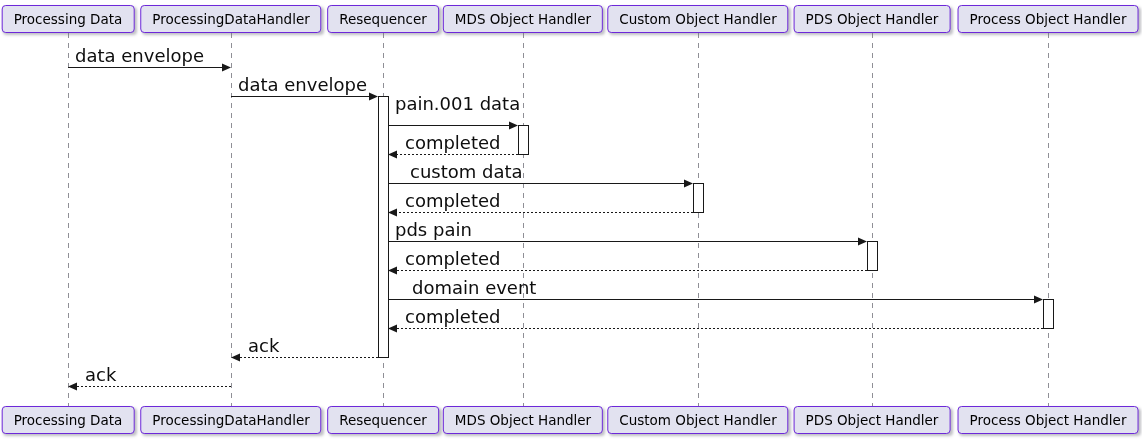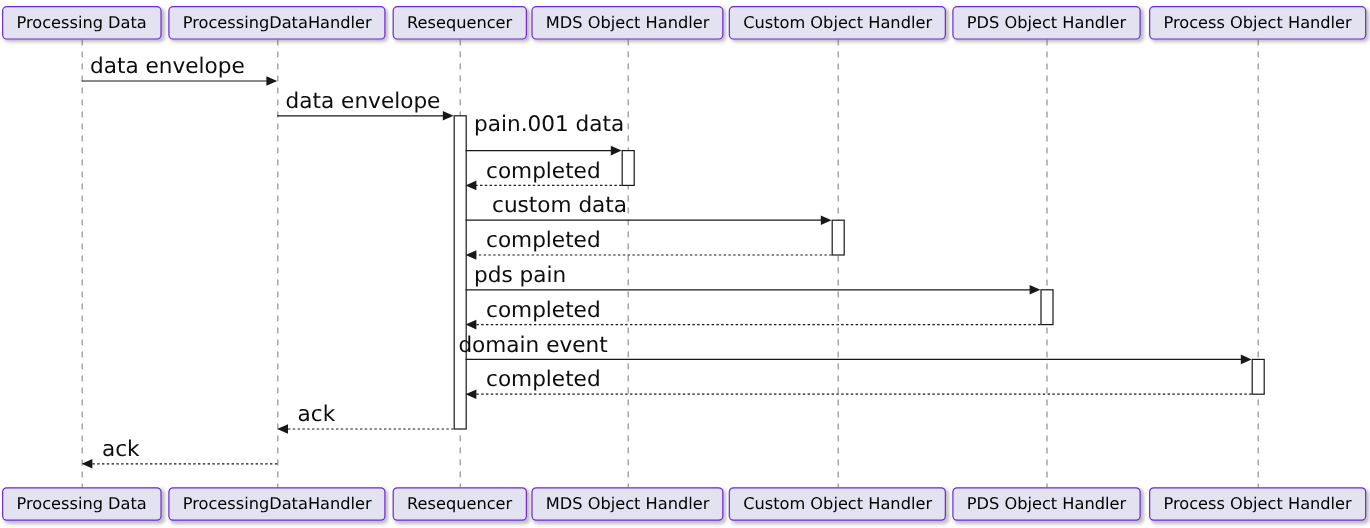--- a/index.html
+++ b/index.html
@@ -79,21 +79,21 @@
       <polygon points="68,386.5 77,382.5 77,390.5" fill="#181818"></polygon>
     </svg>
     <div class="msg-label" style="left: 75px; top: 48px;">data envelope</div>
     <div class="msg-label" style="left: 238px; top: 77px;">data envelope</div>
     <div class="msg-label" style="left: 395px; top: 96px;">pain.001 data</div>
     <div class="msg-label" style="left: 405px; top: 135px;">completed</div>
     <div class="msg-label" style="left: 395px; top: 164px; margin-left: 15px;">custom data</div>
     <div class="msg-label" style="left: 405px; top: 193px;">completed</div>
     <div class="msg-label" style="left: 395px; top: 222px;">pds pain</div>
     <div class="msg-label" style="left: 405px; top: 251px;">completed</div>
-    <div class="msg-label" style="left: 382px; top: 280px;">domain event</div>
+    <div class="msg-label" style="left: 412px; top: 280px;">domain event</div>
     <div class="msg-label" style="left: 405px; top: 309px;">completed</div>
     <div class="msg-label" style="left: 248px; top: 338px;">ack</div>
     <div class="msg-label" style="left: 85px; top: 367px;">ack</div>
     <div class="participant" style="left: 68px; top: 5px;">Processing Data</div>
     <div class="participant" style="left: 68px; top: 406px;">Processing Data</div>
     <div class="participant" style="left: 231px; top: 5px;">ProcessingDataHandler</div>
     <div class="participant" style="left: 231px; top: 406px;">ProcessingDataHandler</div>
     <div class="participant" style="left: 383px; top: 5px;">Resequencer</div>
     <div class="participant" style="left: 383px; top: 406px;">Resequencer</div>
     <div class="participant" style="left: 523px; top: 5px;">MDS Object Handler</div>

